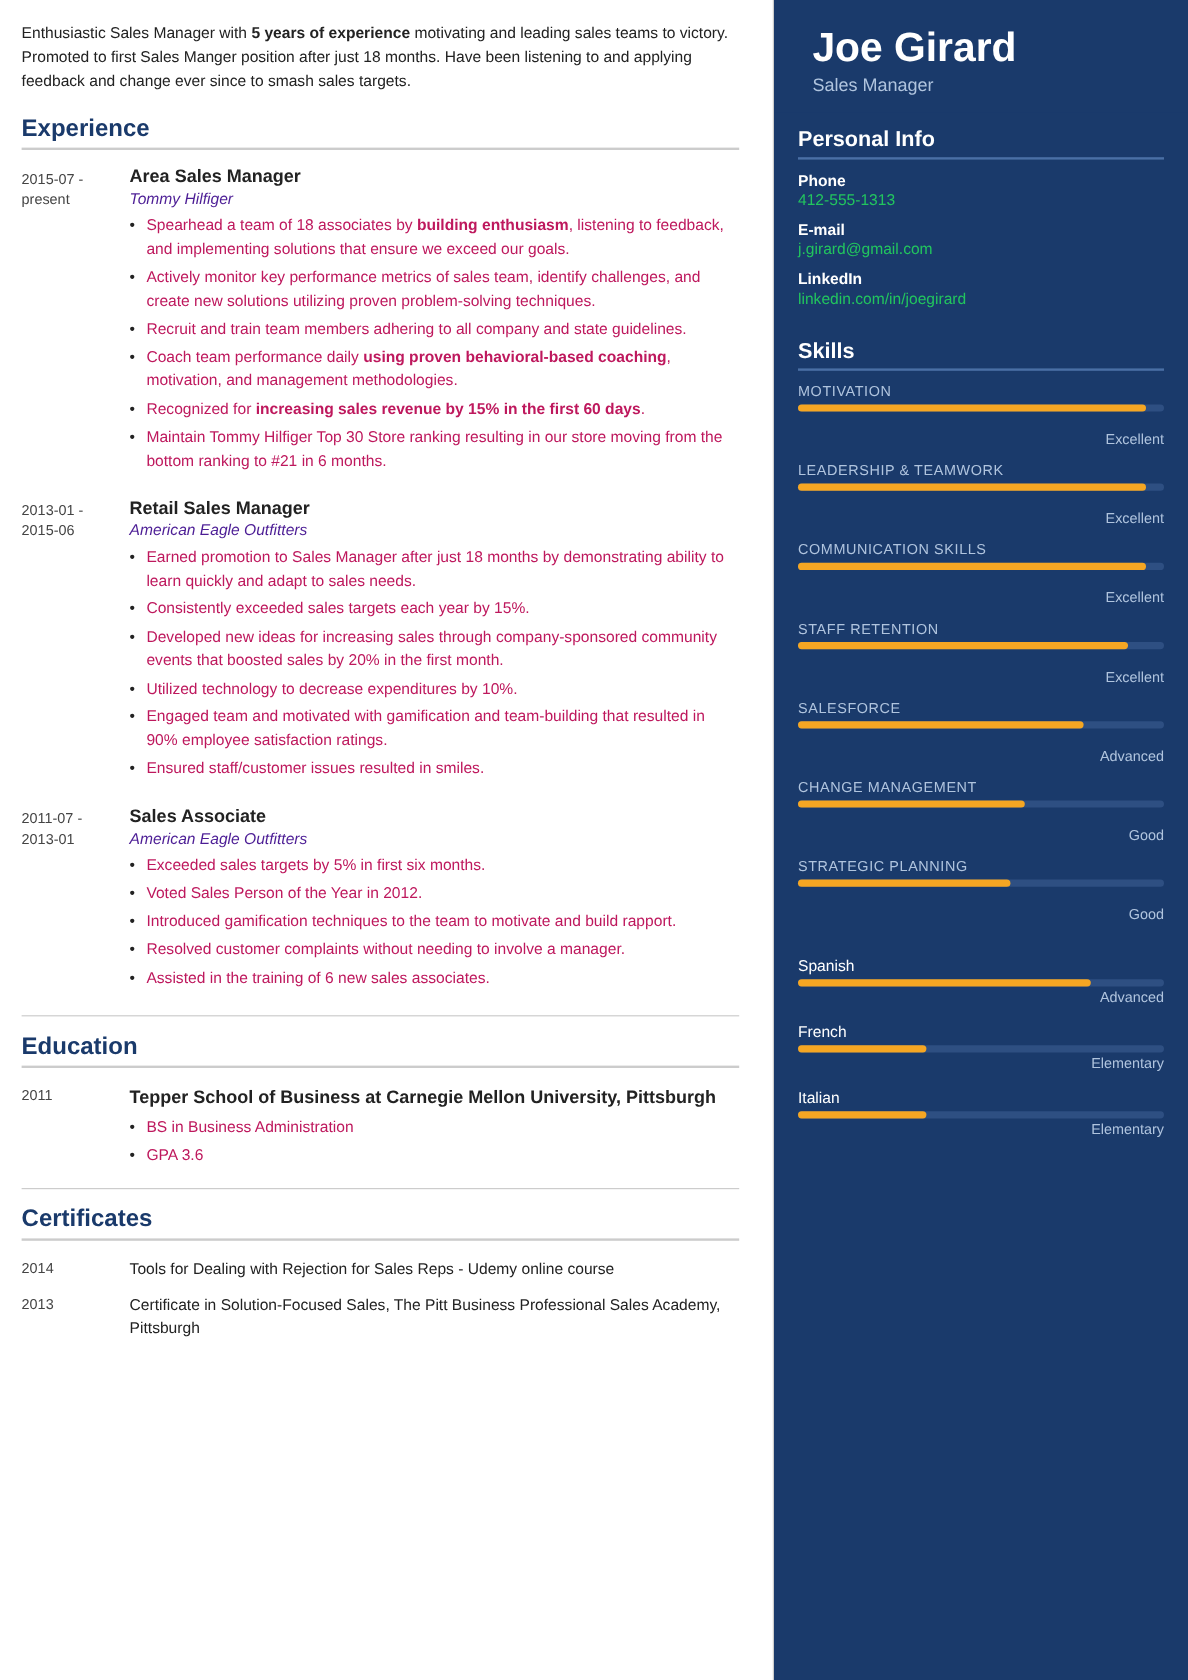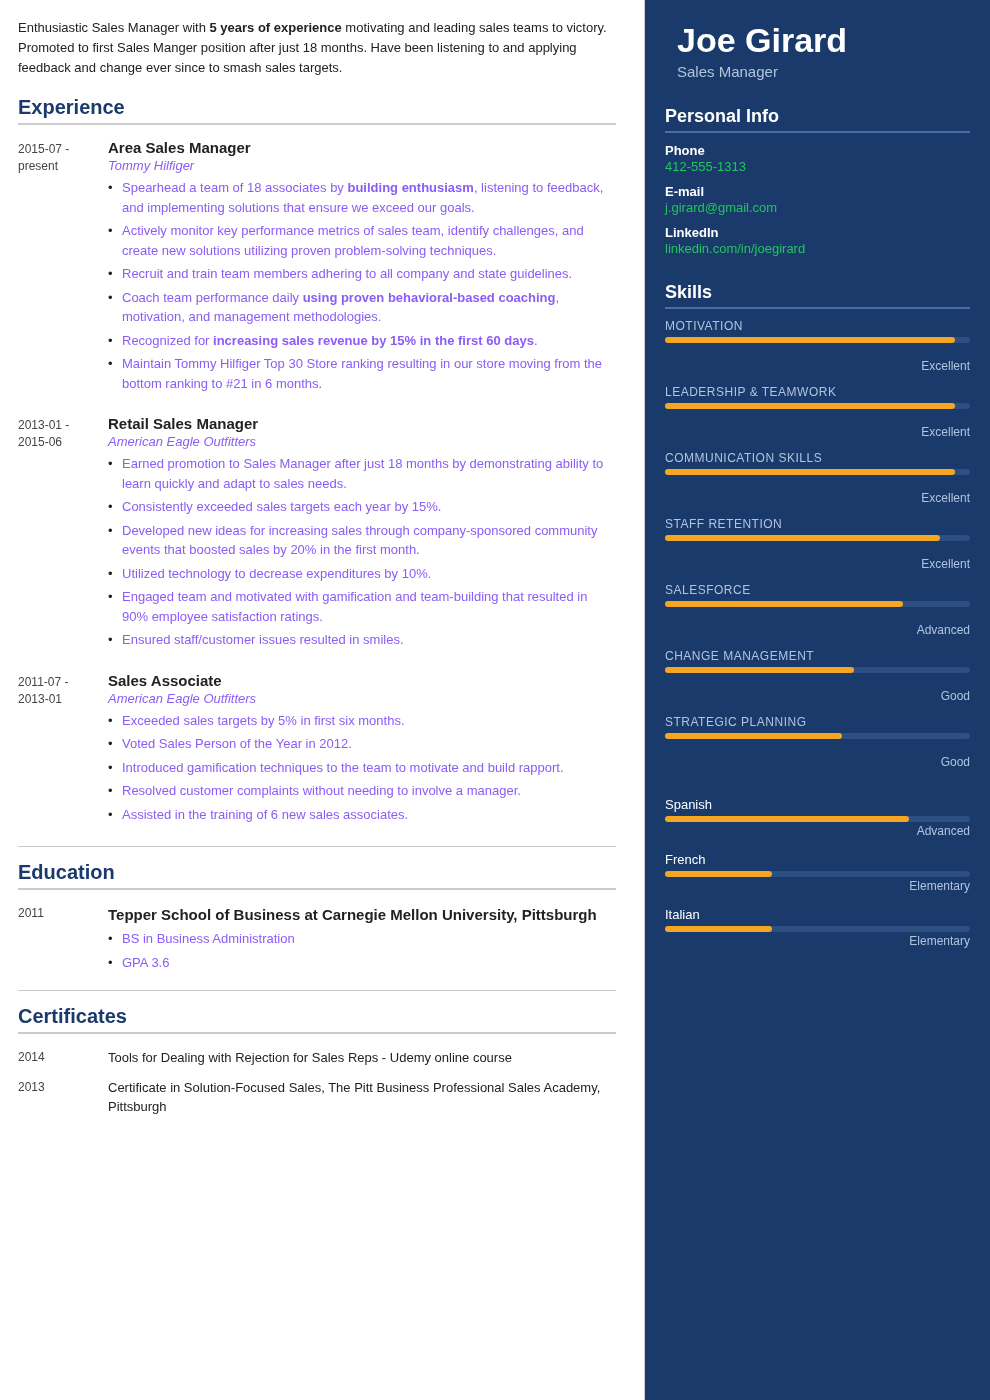--- a/index.html
+++ b/index.html
@@ -53,35 +53,35 @@
       flex: 1;
     }
     .exp-title {
       font-size: 15px;
       font-weight: bold;
       color: #222;
       margin-bottom: 2px;
     }
     .exp-company {
       font-style: italic;
-      color: #8b5cf6;
+      color: #4c1d95;
       font-size: 13px;
       margin-bottom: 5px;
     }
     .exp-bullets {
       list-style: none;
       padding: 0;
     }
     .exp-bullets li {
       position: relative;
       padding-left: 14px;
       margin-bottom: 4px;
       font-size: 13px;
       line-height: 1.5;
-      color: #8b5cf6;
+      color: #be185d;
     }
     .exp-bullets li::before {
       content: "•";
       position: absolute;
       left: 0;
       color: #222;
     }
     .exp-bullets li strong { font-weight: bold; }
     .edu-entry {
       display: flex;

